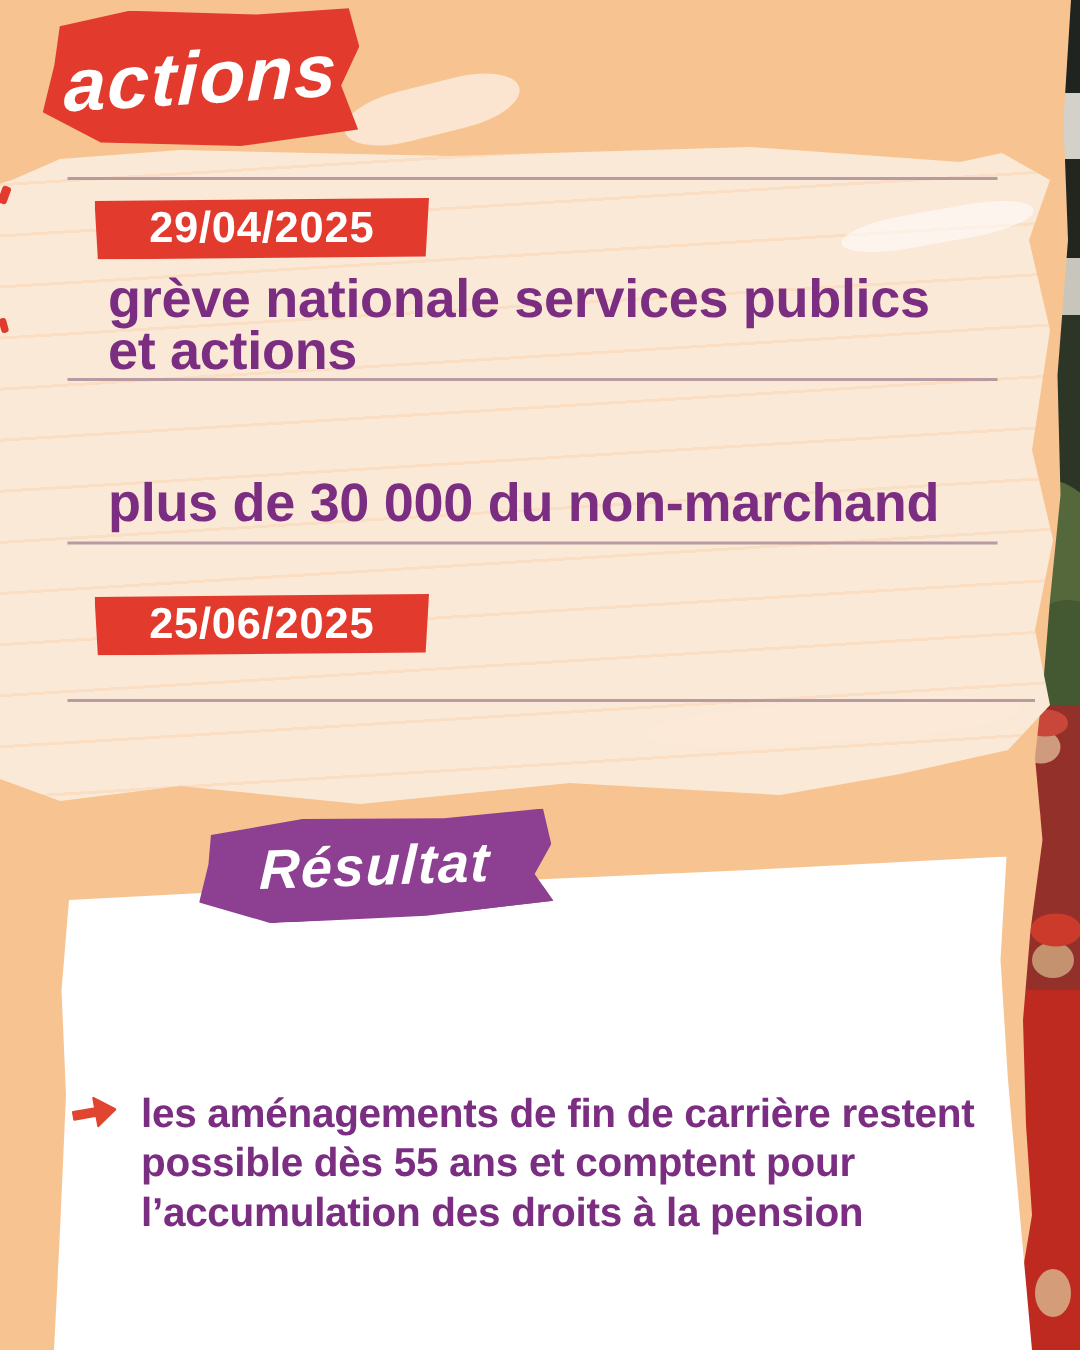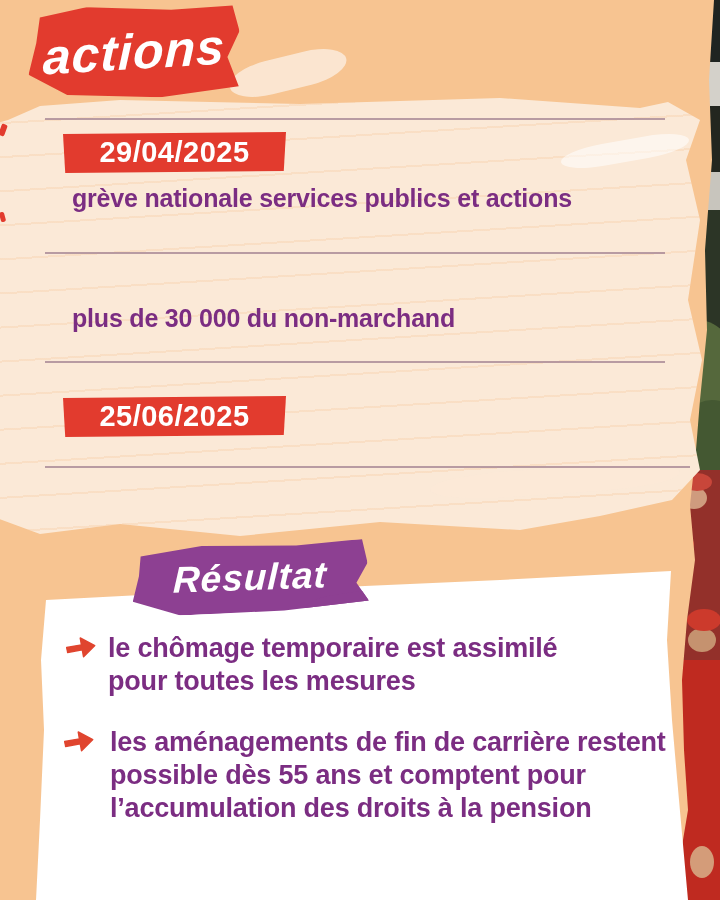--- a/index.html
+++ b/index.html
@@ -50,43 +50,43 @@
   .d3{top:361px;width:620px;}
   .d4{top:466px;width:645px;}
 
   .date-badge{position:absolute;left:63px;width:223px;height:41px;background:var(--red);z-index:4;
     display:flex;align-items:center;justify-content:center;
     clip-path:polygon(0 5%,100% 0,99% 95%,1% 100%);}
   .date-badge span{color:#fff;font-weight:700;font-size:29px;letter-spacing:.5px;text-align:center;}
   .db1{top:132px;} .db2{top:276px;} .db3{top:396px;}
 
   .timeline-label{position:absolute;left:72px;color:var(--purple-text);font-weight:700;z-index:4;
-    font-size:25px;line-height:35px;letter-spacing:-.2px;}
+    font-size:36px;line-height:35px;letter-spacing:-.2px;}
   .tl1{top:181px;width:565px;}
-  .tl2{top:301px;width:640px;white-space:nowrap;}
+  .tl2{top:317px;width:640px;white-space:nowrap;}
   .tl3{top:423px;width:640px;white-space:nowrap;}
 
   
   .result-badge{position:absolute;left:132px;top:543px;width:236px;height:70px;z-index:6;
     background:var(--purple-brush);transform:rotate(-2deg);display:flex;align-items:center;justify-content:center;
     clip-path:polygon(4% 14%,30% 2%,70% 6%,98% 0,100% 34%,95% 62%,100% 88%,64% 98%,20% 100%,0 78%,3% 42%);}
   .result-badge::after{content:"";position:absolute;right:-46px;bottom:2px;width:110px;height:16px;
     background:var(--purple-brush);transform:rotate(-7deg);border-radius:30%/60%;}
   .result-badge span{color:#fff;font-size:37px;font-weight:700;font-style:italic;
     transform:skewX(-4deg);letter-spacing:1px;}
 
   
   .card{position:absolute;inset:0;z-index:5;background:var(--card);
     filter:drop-shadow(-2px 0 2px rgba(0,0,0,.07));
     clip-path:polygon(46px 600px,160px 594px,320px 588px,500px 580px,671px 571px,667px 640px,
       672px 720px,679px 800px,688px 900px,36px 900px,40px 820px,44px 730px,41px 660px);}
   .bullet{position:absolute;display:flex;align-items:flex-start;gap:12px;}
   .bullet p{color:var(--purple-text);font-weight:700;font-size:27px;line-height:33px;letter-spacing:-.2px;}
   .b1{left:66px;top:632px;} .b1 p{width:500px;}
-  .b2{left:64px;top:726px;gap:16px;} .b2 p{width:560px;}
+  .b2{left:48px;top:726px;gap:16px;} .b2 p{width:560px;}
   .arrow-icon{flex:0 0 auto;margin-top:5px;transform:rotate(-10deg);}
 </style>
 </head>
 <body>
 
 <div class="canvas">
 
   <svg class="photo-strip" viewBox="0 0 70 900" preserveAspectRatio="none" aria-hidden="true">
     <rect x="0" y="0" width="70" height="900" fill="#3a3a33"></rect>
     <rect x="0" y="0" width="70" height="70" fill="#1f2421"></rect>
@@ -136,26 +136,20 @@
 
   <div class="divider d3"></div>
 
   <div class="date-badge db3">
     <span>25/06/2025</span>
   </div>
 
   <div class="divider d4"></div>
 
   <div class="card">
-    <div class="bullet b1">
-      <svg class="arrow-icon" width="30" height="22" viewBox="0 0 30 22" aria-hidden="true">
-        <path d="M1 13 L16 13 L16 20 L29 11 L16 1 L16 8 L1 8 Z" fill="#e0452f" stroke="#e0452f" stroke-width="1.5" stroke-linejoin="round"></path>
-      </svg>
-      <p>le chômage temporaire est assimilé pour toutes les mesures</p>
-    </div>
     <div class="bullet b2">
       <svg class="arrow-icon" width="30" height="22" viewBox="0 0 30 22" aria-hidden="true">
         <path d="M1 13 L16 13 L16 20 L29 11 L16 1 L16 8 L1 8 Z" fill="#e0452f" stroke="#e0452f" stroke-width="1.5" stroke-linejoin="round"></path>
       </svg>
       <p>les aménagements de fin de carrière restent possible dès 55 ans et comptent pour l’accumulation des droits à la pension</p>
     </div>
   </div>
 
   <div class="result-badge">
     <span>Résultat</span>

